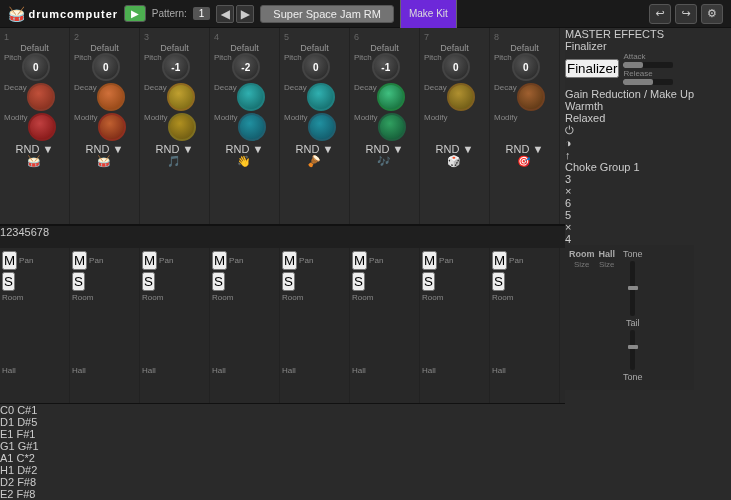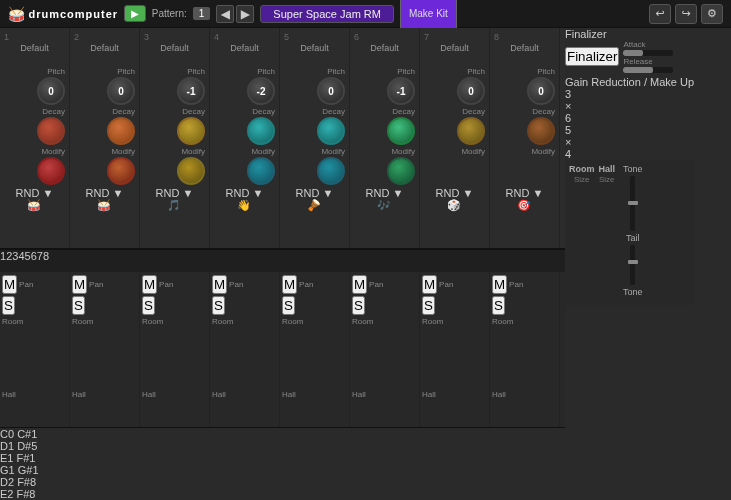--- a/index.html
+++ b/index.html
@@ -50,21 +50,21 @@
       background: #333;
       border: 1px solid #555;
       color: #ccc;
       width: 18px; height: 18px;
       border-radius: 2px;
       cursor: pointer;
       font-size: 12px;
       display: flex; align-items: center; justify-content: center;
     }
     .preset-name {
-      background: #4c1d95;
+      background: #737373;
       border: 1px solid #555;
       color: #eee;
       padding: 2px 12px;
       border-radius: 3px;
       font-size: 11px;
       flex: 0 0 auto;
       text-align: center;
     }
     .make-kit-btn {
       background: #6d28d9;
@@ -121,26 +121,26 @@
     }
     .channel-number {
       font-size: 9px;
       color: #666;
       align-self: flex-start;
       margin-bottom: 1px;
     }
     .channel-preset {
       font-size: 9px;
       color: #999;
-      margin-bottom: 14px;
+      margin-bottom: 0;
     }
     .knob-row {
       display: flex;
-      flex-direction: column;
-      align-items: flex-end;
+      flex-direction: row;
+      align-items: flex-start;
       margin-bottom: 2px;
       width: 100%;
     }
     .knob-label {
       font-size: 8px;
       color: #888;
       margin-bottom: 1px;
     }
     .knob {
       width: 28px;
@@ -993,33 +993,42 @@
         </div>
         <div class="note-key">
           <span class="note-key-upper nk-3-upper">E1</span>
           <span class="note-key-lower nk-3-lower">F#1</span>
         </div>
         <div class="note-key">
           <span class="note-key-upper nk-4-upper">G1</span>
           <span class="note-key-lower nk-4-lower">G#1</span>
         </div>
         <div class="note-key">
+          <span class="note-key-upper nk-5-upper">A1</span>
+          <span class="note-key-lower nk-5-lower">C*2</span>
+        </div>
+        <div class="note-key">
+          <span class="note-key-upper nk-6-upper">H1</span>
+          <span class="note-key-lower nk-6-lower">D#2</span>
+        </div>
+        <div class="note-key">
           <span class="note-key-upper nk-7-upper">D2</span>
           <span class="note-key-lower nk-7-lower">F#8</span>
         </div>
         <div class="note-key">
           <span class="note-key-upper nk-8-upper">E2</span>
           <span class="note-key-lower nk-8-lower">F#8</span>
         </div>
       </div>
 
     </div>
   </div>
 
   <div class="right-panel">
+    <div class="master-effects-label">MASTER EFFECTS</div>
 
     <div class="finalizer-section">
       <div class="finalizer-label">Finalizer</div>
       <div style="display:flex;align-items:center;gap:4px;margin-bottom:3px;">
         <button class="transient-btn">Finalizer</button>
         <div style="display:flex;flex-direction:column;gap:1px;">
           <span style="font-size:8px;color:#888;">Attack</span>
           <div style="width:50px;height:6px;background:#1a1a1a;border-radius:2px;overflow:hidden;">
             <div style="width:40%;height:100%;background:#808080;border-radius:2px;"></div>
           </div>
@@ -1029,25 +1038,38 @@
           </div>
         </div>
       </div>
       <div class="gain-label">Gain Reduction / Make Up</div>
       <div class="gain-bar-bg">
         <div class="gain-bar-fill" style="width:70%;"></div>
       </div>
     </div>
 
     <div class="amount-warmth-row">
+      <div class="aw-knob-section">
+        <span class="aw-label">Warmth</span>
+        <div class="aw-knob-warmth"></div>
+      </div>
     </div>
 
+    <div class="relaxed-row">
+      <span class="relaxed-label">Relaxed</span>
+      <div class="power-icon">⏻</div>
+      <div class="mode-icons">
+        <div class="mode-icon">◑</div>
+        <div class="mode-icon">↑</div>
+      </div>
+    </div>
 
     <div class="choke-row">
       <div class="choke-group">
+        <div class="choke-group-label">Choke Group 1</div>
         <div class="choke-values">
           <div class="choke-num">3</div>
           <span class="choke-x">×</span>
           <div class="choke-num">6</div>
         </div>
       </div>
       <div class="choke-group">
         <div class="choke-values">
           <div class="choke-num">5</div>
           <span class="choke-x">×</span>

